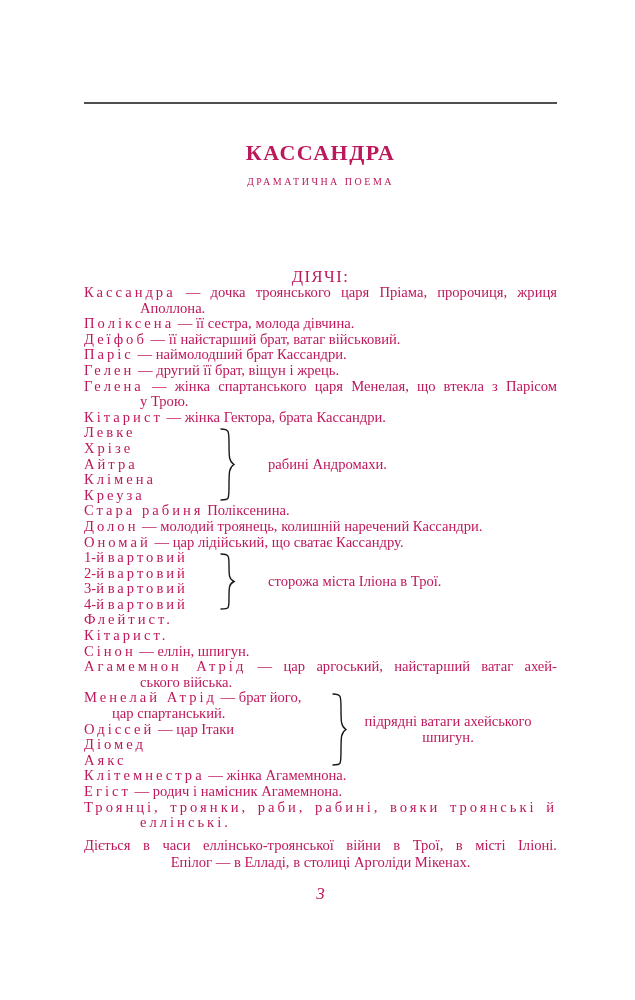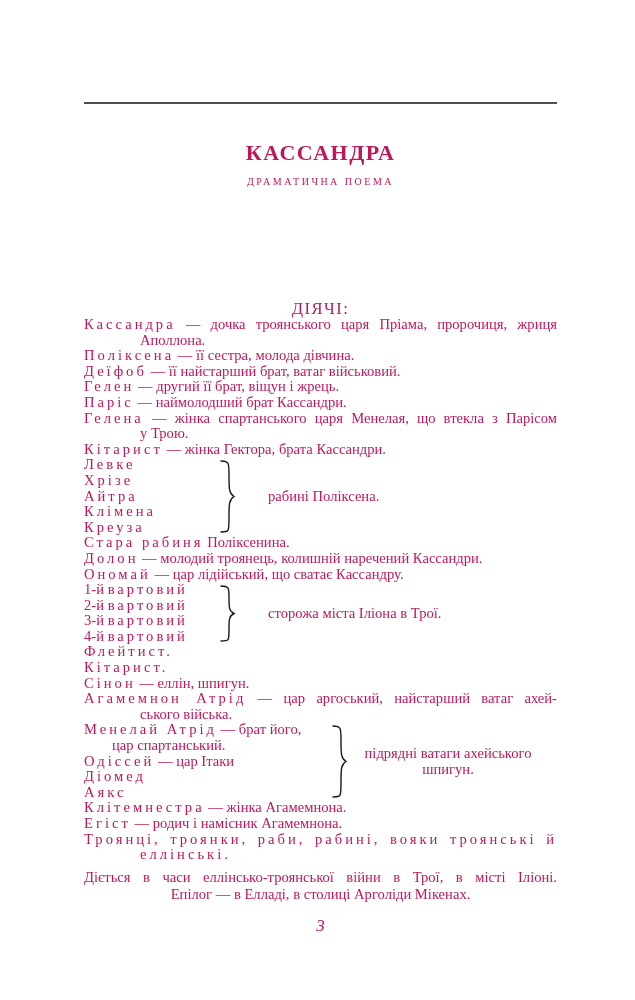--- a/index.html
+++ b/index.html
@@ -33,21 +33,21 @@
     line-height: 24px;
   }
   .subtitle {
     margin-top: 10px;
     font-size: 10px;
     letter-spacing: 2.5px;
     text-align: center;
     line-height: 13px;
   }
   .heading {
-    margin-top: 112px;
+    margin-top: 80px;
     font-size: 16.5px;
     letter-spacing: 1.5px;
     text-align: center;
     line-height: 17px;
   }
   .cast {
     font-size: 14.6px;
     line-height: 15.6px;
   }
   .entry { padding-left: 28px; text-indent: -28px; }
@@ -81,43 +81,43 @@
     <h1 class="title">КАССАНДРА</h1>
     <div class="subtitle">ДРАМАТИЧНА ПОЕМА</div>
     <div class="heading">ДІЯЧІ:</div>
     <div class="cast">
         <div class="entry">
           <div class="line1"><span class="sp">Кассандра</span> — дочка троянського царя Пріама, пророчиця, жриця</div>
           <div class="line2" style="padding-left: 28px;">Аполлона.</div>
         </div>
         <div class="entry"><span class="sp">Поліксена</span> — її сестра, молода дівчина.</div>
         <div class="entry"><span class="sp">Деїфоб</span> — її найстарший брат, ватаг військовий.</div>
+        <div class="entry"><span class="sp">Паріс</span> — наймолодший брат Кассандри.</div>
         <div class="entry"><span class="sp">Гелен</span> — другий її брат, віщун і жрець.</div>
-        <div class="entry"><span class="sp">Паріс</span> — наймолодший брат Кассандри.</div>
         <div class="entry">
           <div class="line1"><span class="sp">Гелена</span> — жінка спартанського царя Менелая, що втекла з Парісом</div>
           <div class="line2" style="padding-left: 28px;">у Трою.</div>
         </div>
         <div class="entry"><span class="sp">Кітарист</span> — жінка Гектора, брата Кассандри.</div>
         <div class="group">
           <div class="gnames" style="width: 134px;">
             <div class="grow"><span class="sp">Левке</span></div>
             <div class="grow"><span class="sp">Хрізе</span></div>
             <div class="grow"><span class="sp">Айтра</span></div>
             <div class="grow"><span class="sp">Клімена</span></div>
             <div class="grow"><span class="sp">Креуза</span></div>
           </div>
           <div class="bracewrap">
             <svg width="18" height="75" viewBox="0 0 18 75">
               <path d="M 3 2 C 11 2, 11 4, 11 16.5 C 11 30.0, 11 34.5, 16 37.5 C 11 40.5, 11 45.0, 11 58.5 C 11 73, 11 73, 3 73" fill="none" stroke="#1a1a1a" stroke-width="1.4" stroke-linecap="round"></path>
             </svg>
           </div>
           <div class="glabel" style="margin-left: 32px;">
             <div class="glines">
-              <div>рабині Поліксена.</div>
+              <div>рабині Андромахи.</div>
             </div>
           </div>
         </div>
         <div class="entry"><span class="sp">Стара рабиня</span> Поліксенина.</div>
         <div class="entry"><span class="sp">Долон</span> — молодий троянець, колишній наречений Кассандри.</div>
         <div class="entry"><span class="sp">Ономай</span> — цар лідійський, що сватає Кассандру.</div>
         <div class="group">
           <div class="gnames" style="width: 134px;">
             <div class="grow">1-й <span class="sp">вартовий</span></div>
             <div class="grow">2-й <span class="sp">вартовий</span></div>

